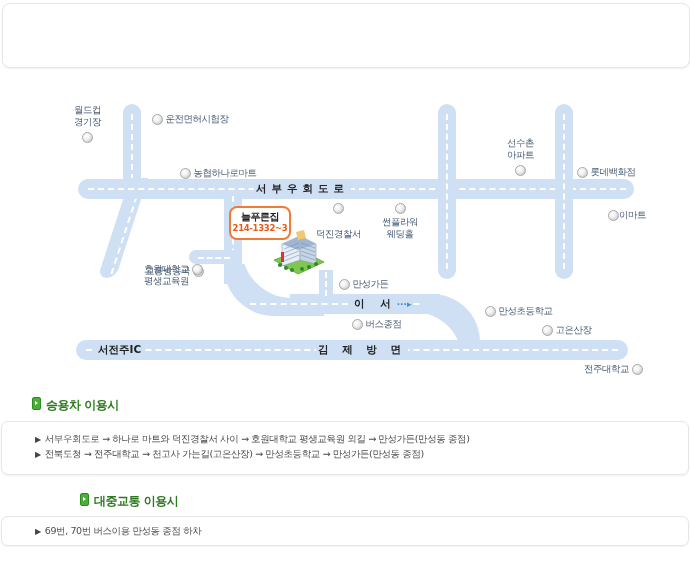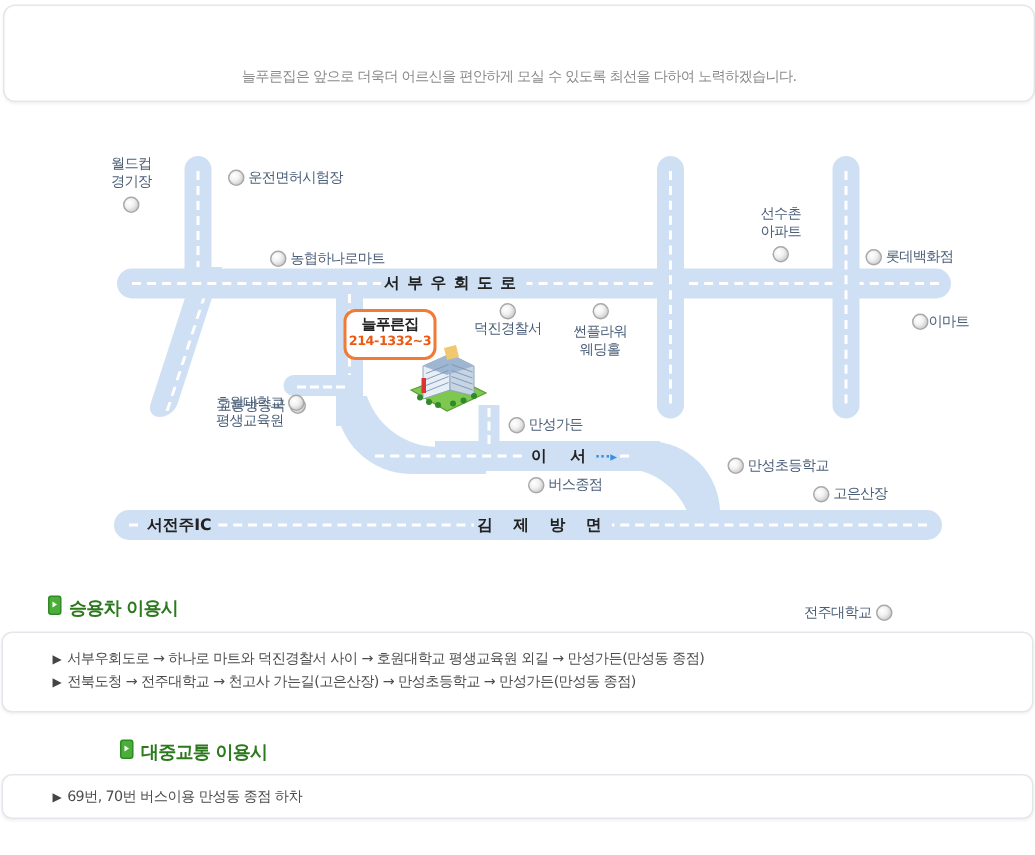--- a/index.html
+++ b/index.html
@@ -27,21 +27,20 @@
   .sec-icon{display:inline-block;width:7px;height:11px;border-radius:2px;background:#4cae3a;border:1px solid #2f8a23;vertical-align:-1px;margin-right:5px;position:relative;}
   .sec-icon:after{content:"";position:absolute;left:2px;top:3px;border-left:3px solid #fff;border-top:2px solid transparent;border-bottom:2px solid transparent;}
   .info-box{position:absolute;left:1px;width:686px;border:1px solid #e3e7ec;border-radius:7px;box-shadow:0 1px 2px rgba(0,0,0,0.06);background:#fff;}
   .route-line{position:absolute;left:33px;font-size:9.5px;color:#4c4c4c;white-space:nowrap;letter-spacing:-0.4px;}
   .route-line .tri{font-size:8px;color:#444;margin-right:4px;}
 </style>
 </head>
 <body>
 
 <div class="header-box">
-  <div class="subline">늘푸른집은 앞으로 더욱더 어르신을 편안하게 모실 수 있도록 최선을 다하여 노력하겠습니다.</div>
 </div>
 
 <div class="map">
 
   <div class="road" style="left:123px;top:30px;width:18px;height:88px;border-radius:9px 9px 0 0;"></div>
   <div class="dash-v" style="left:131px;top:40px;height:76px;"></div>
 
   <div class="road" style="left:95px;top:104px;width:18px;height:100px;transform:skewX(-18deg);transform-origin:top left;left:130px;border-radius:0 0 9px 9px;"></div>
   <div class="dash-v" style="left:139px;top:112px;height:88px;transform:skewX(-18deg);transform-origin:top left;"></div>
 
@@ -85,37 +84,37 @@
   <div class="poi" style="left:180px;top:93px;"><span class="dot"></span> <span>농협하나로마트</span></div>
   <div class="poi poi-stack" style="left:507px;top:63px;">
     <div>선수촌</div>
     <div>아파트</div>
     <div style="margin-top:3px;"><span class="dot"></span></div>
   </div>
   <div class="poi" style="left:577px;top:92px;"><span class="dot"></span> <span>롯데백화점</span></div>
   <div class="poi" style="left:608px;top:135px;"><span class="dot"></span><span>이마트</span></div>
   <div class="poi poi-stack" style="left:316px;top:128px;">
     <div><span class="dot"></span></div>
-    <div style="margin-top:0;">덕진경찰서</div>
+    <div style="margin-top:14px;">덕진경찰서</div>
   </div>
   <div class="poi poi-stack" style="left:382px;top:128px;">
     <div><span class="dot"></span></div>
     <div style="margin-top:2px;">썬플라워</div>
     <div>웨딩홀</div>
   </div>
   <div class="poi" style="left:145px;top:155px;margin-top:36px;"><span>교통방송국</span> <span class="dot"></span></div>
   <div class="poi" style="left:144px;top:189px;text-align:center;">
     <div><span>호원대학교</span> <span class="dot"></span></div>
     <div style="text-align:left;">평생교육원</div>
   </div>
   <div class="poi" style="left:339px;top:204px;"><span class="dot"></span> <span>만성가든</span></div>
   <div class="poi" style="left:352px;top:244px;"><span class="dot"></span> <span>버스종점</span></div>
   <div class="poi" style="left:485px;top:231px;"><span class="dot"></span> <span>만성초등학교</span></div>
   <div class="poi" style="left:494px;top:250px;padding-left:48px;"><span class="dot"></span> <span>고은산장</span></div>
-  <div class="poi" style="left:536px;top:289px;margin-top:40px;"><span>전주대학교</span> <span class="dot"></span></div>
+  <div class="poi" style="left:584px;top:289px;"><span>전주대학교</span> <span class="dot"></span></div>
 </div>
 
 <div class="bubble">
   <div class="name">늘푸른집</div>
   <div class="addr">214-1332~3</div>
 </div>
 <div class="building">
   <svg width="54" height="46" viewBox="0 0 54 46">
     <polygon points="2,30 26,44 52,32 28,20" fill="#7ec850" stroke="#5b9c34" stroke-width="0.8"></polygon>
     <polygon points="10,14 28,6 28,30 10,36" fill="#e8eef6" stroke="#8aa0b8" stroke-width="0.6"></polygon>

